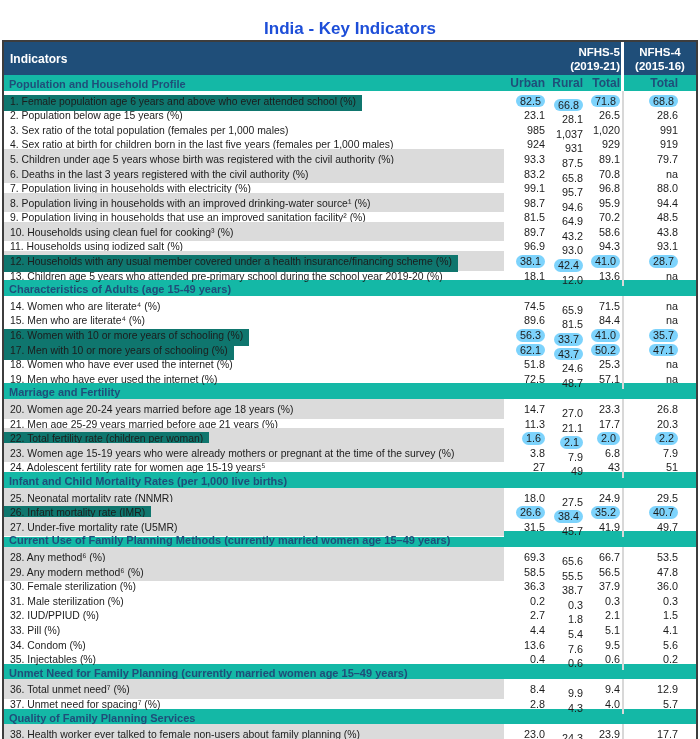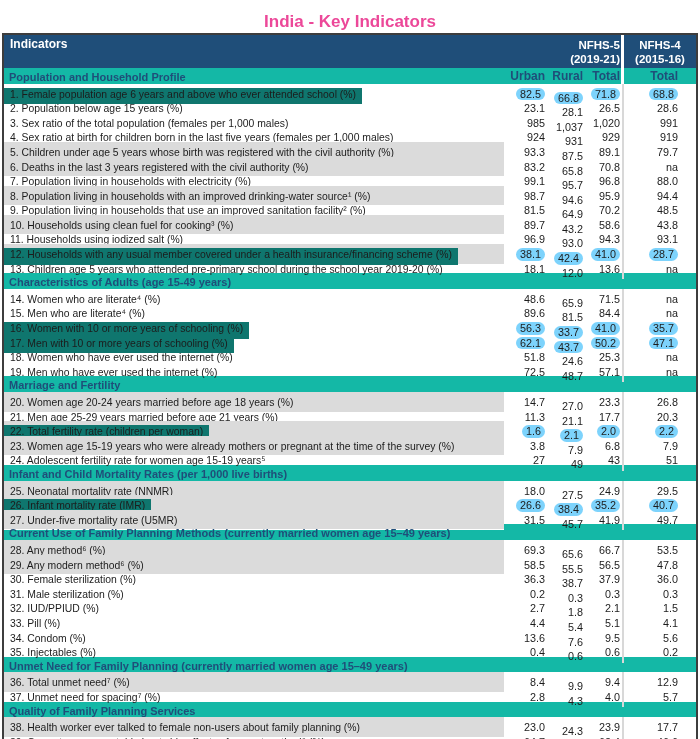--- a/index.html
+++ b/index.html
@@ -1,26 +1,26 @@
 <!DOCTYPE html>
 <html><head>
 <meta charset="utf-8">
 <style>
   html,body{margin:0;padding:0;background:#fff;}
   .page{width:700px;height:739px;background:#fff;overflow:hidden;
         font-family:"Liberation Sans","DejaVu Sans",sans-serif;-webkit-font-smoothing:antialiased;}
-  .title{height:22px;line-height:22px;text-align:center;font-size:17px;font-weight:bold;color:#ec4899;padding-top:11px;}
+  .title{height:22px;line-height:22px;text-align:center;font-size:17px;font-weight:bold;color:#1d4ed8;padding-top:18px;}
   .tbl{margin:0 2px;border:2px solid #3d3d3d;background:#fff;}
 
   
   .grid{display:grid;grid-template-columns:1fr 41px 38px 37px 4px 54px 18px;align-items:stretch;}
 
   
   .thead{background:#1F4E79;height:33px;color:#fff;}
-  .ind-cell{grid-column:1;align-self:end;padding:0 0 17px 6px;font-size:12px;font-weight:bold;}
+  .ind-cell{grid-column:1;align-self:end;padding:0 0 9px 6px;font-size:12px;font-weight:bold;}
   .nfhs5-cell{grid-column:2/5;align-self:center;text-align:right;font-size:11.5px;font-weight:bold;line-height:14px;}
   .nfhs4-cell{grid-column:6/8;align-self:center;text-align:center;font-size:11.5px;font-weight:bold;line-height:14px;}
   .sep-cell{grid-column:5;position:relative;}
   .thead .sep-cell::after{content:'';position:absolute;left:1px;top:0;bottom:0;width:2.5px;background:#fff;}
 
   
   .sband{background:#14b8a6;height:15.7px;color:#1F4E79;}
   .stitle-cell{grid-column:1;line-height:15.7px;white-space:nowrap;}
   .sband:not(.with-cols) .stitle-cell{grid-column:1/5;}
   .stitle{font-size:11px;font-weight:bold;padding-left:5px;}
@@ -297,21 +297,21 @@
     <div class="colhead cc0"></div>
     <div class="colhead cc1"></div>
     <div class="colhead cc2"></div>
     <div class="sep-cell"></div>
     <div class="colhead cc3"></div>
   </div>
 
   <div class="grid trow">
     <div class="lcell"><span class="ltext">14. Women who are literate⁴ (%)</span></div>
     <div class="vcell v0">
-            <span class="val">48.6</span>
+            <span class="val">74.5</span>
           </div>
     <div class="vcell v1">
             <span class="val">65.9</span>
           </div>
     <div class="vcell v2">
             <span class="val">71.5</span>
           </div>
     <div class="sep-cell"></div>
     <div class="vcell v3">
             <span class="val">na</span>

